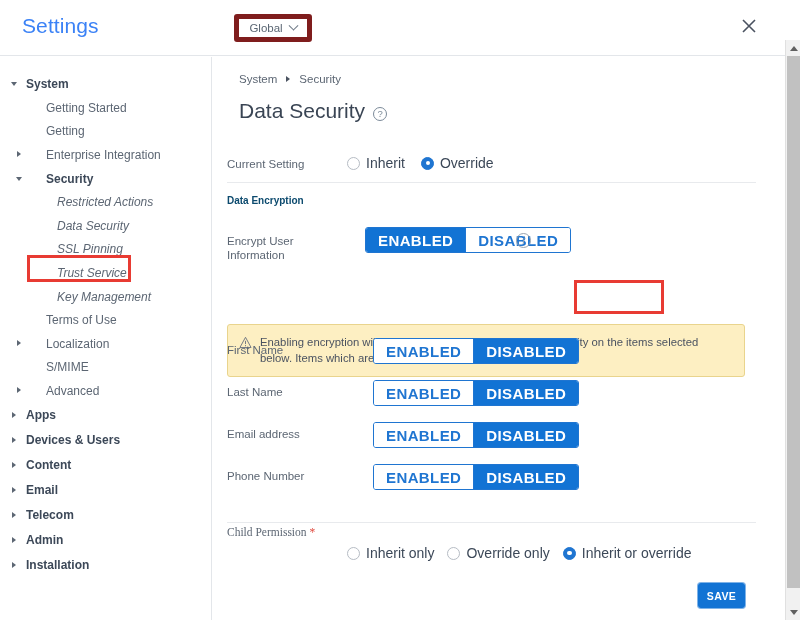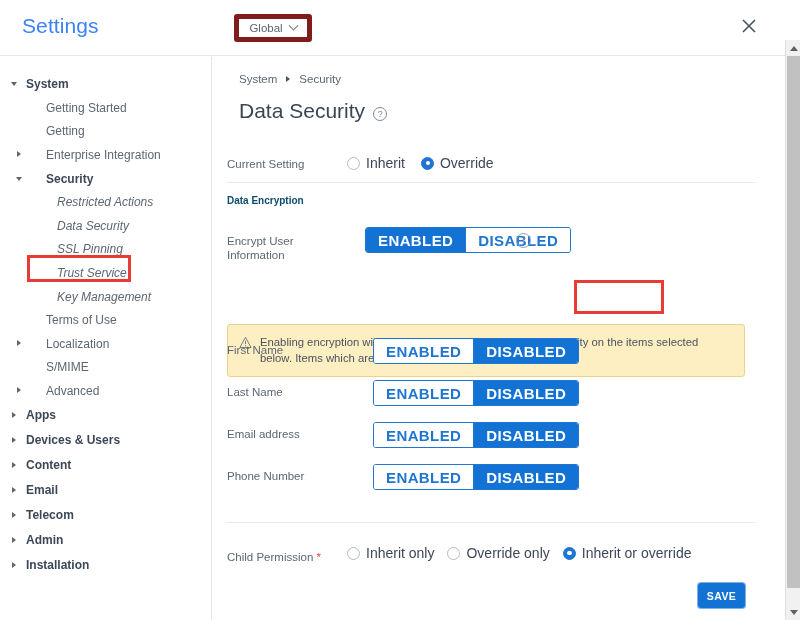--- a/index.html
+++ b/index.html
@@ -429,21 +429,21 @@
         </div>
         <div class="row-label" style="left: 14px; top: 413px;">Phone Number</div>
         <div class="toggle" style="left: 160px; top: 407px;">
           <div class="toggle-seg seg-left">ENABLED</div>
           <div class="toggle-seg active">DISABLED</div>
         </div>
       </div>
 
     <div class="divider" style="top:465px;"></div>
 
-    <div class="row-label" style="left:14px; top:494px;">
+    <div class="row-label" style="left:14px; top:469px;font-family:Liberation Serif, serif;">
       <span>Child Permission</span>
       <span class="req-star">*</span>
     </div>
     <div class="radio-group" style="left:134px; top:488px; gap:13px;">
       <label class="radio-opt">
         <span class="radio"></span>
         <span>Inherit only</span>
       </label>
       <label class="radio-opt">
         <span class="radio"></span>

